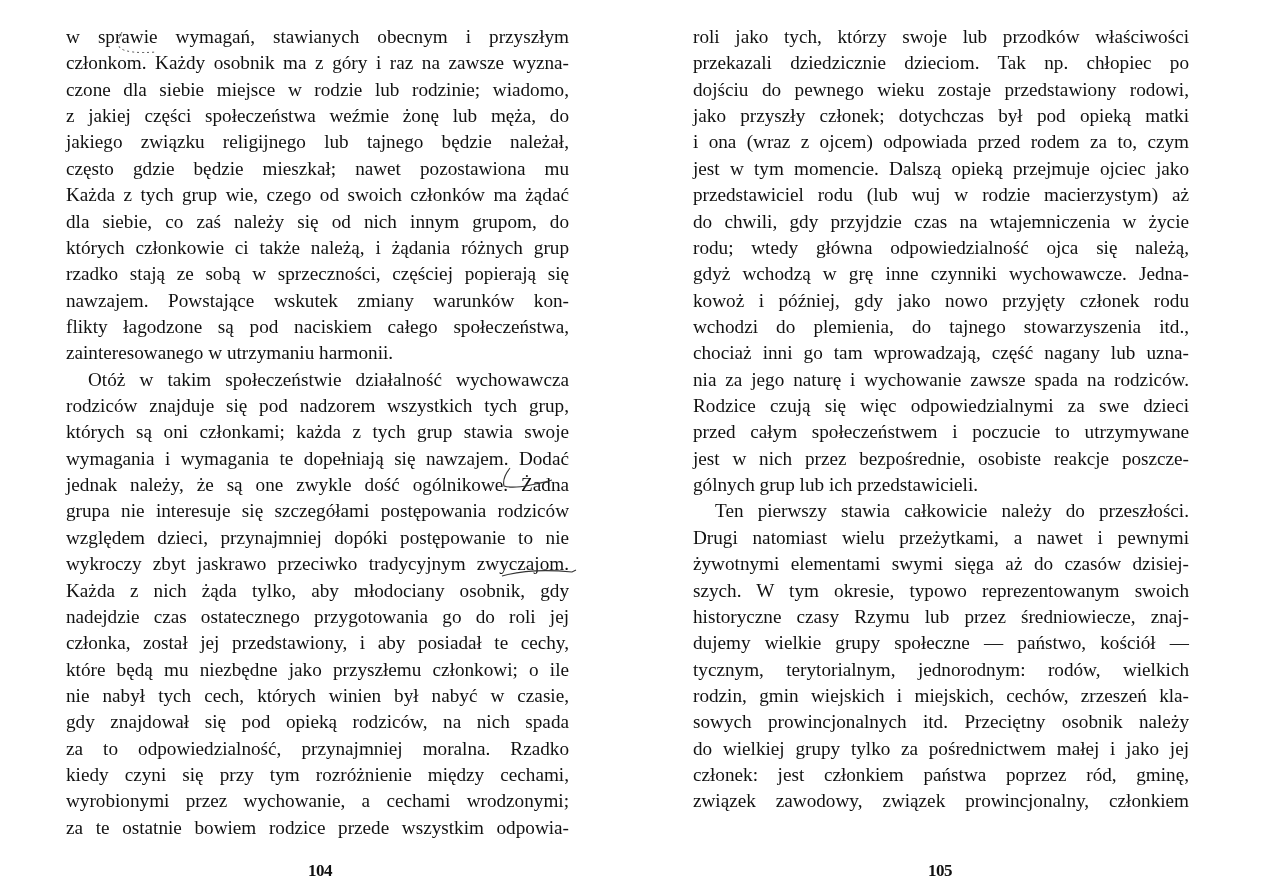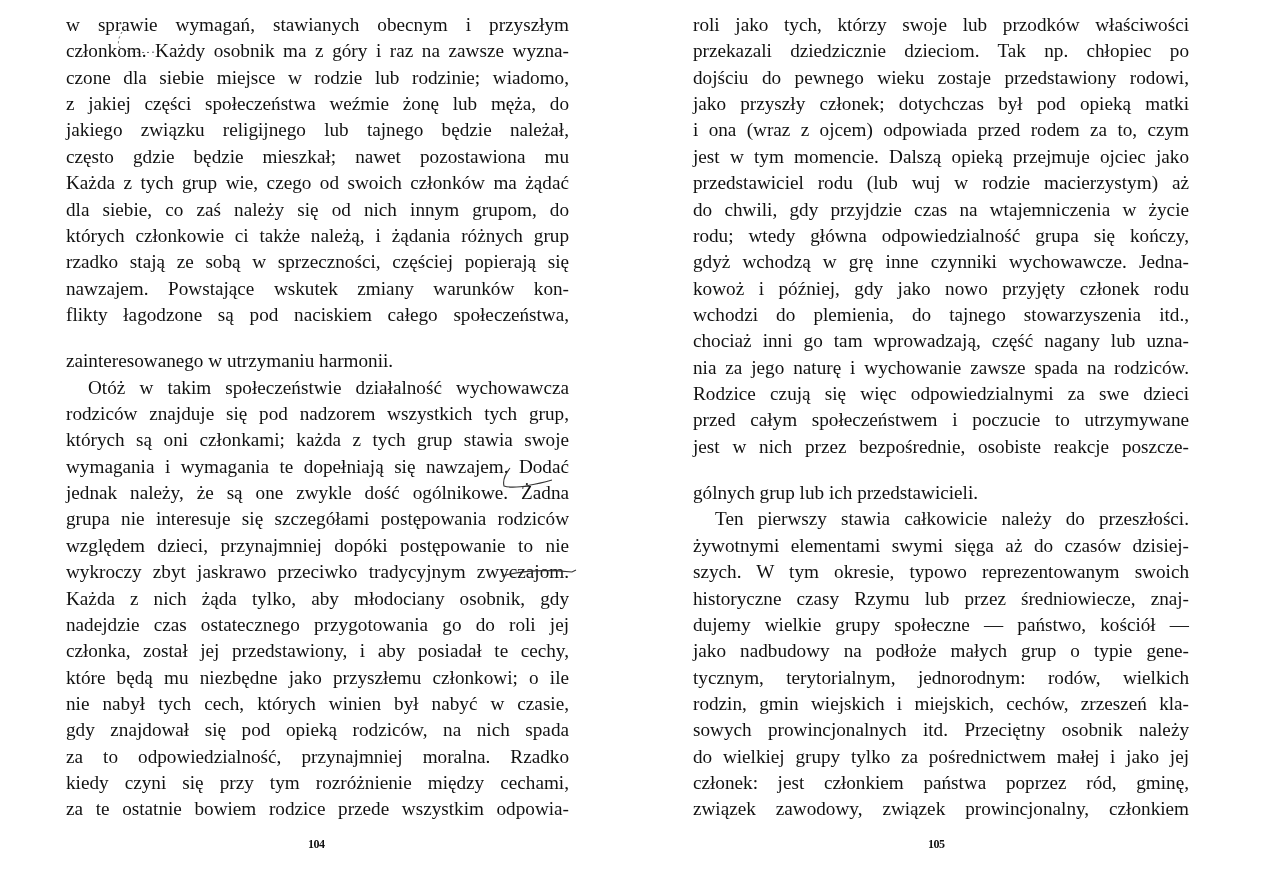--- a/index.html
+++ b/index.html
@@ -2,36 +2,36 @@
 <html><head>
   <meta charset="utf-8">
   <style>
     html, body { margin: 0; padding: 0; background: #ffffff; }
     body {
       width: 1263px; height: 893px; position: relative; overflow: hidden;
       font-family: "Liberation Serif", "DejaVu Serif", serif;
       color: #111111;
     }
     .page {
-      position: absolute; top: 12px;
+      position: absolute; top: 24px;
       font-size: 19.2px; line-height: 26.37px;
     }
     .page.left { left: 66px; width: 503px; }
     .page.right { left: 693px; width: 496px; }
     .line {
       display: block; height: 26.37px; white-space: nowrap;
       text-align: justify; text-align-last: justify;
       overflow: visible;
     }
-    .line.last { text-align-last: left; margin-top: 20px; }
+    .line.last { text-align-last: left; }
     .line.indent { padding-left: 22px; }
     .line .it { }
     .page-number {
-      position: absolute; top: 837px;
-      font-size: 12px; font-weight: bold; letter-spacing: -0.5px;
+      position: absolute; top: 861px;
+      font-size: 17px; font-weight: bold; letter-spacing: -0.5px;
     }
     .page-number.left { left: 308px; }
     .page-number.right { left: 928px; }
     .mark { position: absolute; pointer-events: none; }
   </style>
 </head>
 <body>
 
 <div>
 
@@ -58,48 +58,49 @@
     <span class="line">względem dzieci, przynajmniej dopóki postępowanie to nie</span>
     <span class="line">wykroczy zbyt jaskrawo przeciwko tradycyjnym zwyczajom.</span>
     <span class="line">Każda z nich żąda tylko, aby młodociany osobnik, gdy</span>
     <span class="line">nadejdzie czas ostatecznego przygotowania go do roli jej</span>
     <span class="line">członka, został jej przedstawiony, i aby posiadał te cechy,</span>
     <span class="line">które będą mu niezbędne jako przyszłemu członkowi; o ile</span>
     <span class="line">nie nabył tych cech, których winien był nabyć w czasie,</span>
     <span class="line">gdy znajdował się pod opieką rodziców, na nich spada</span>
     <span class="line">za to odpowiedzialność, przynajmniej moralna. Rzadko</span>
     <span class="line">kiedy czyni się przy tym rozróżnienie między cechami,</span>
+    <span class="line">wyrobionymi przez wychowanie, a cechami wrodzonymi;</span>
     <span class="line">za te ostatnie bowiem rodzice przede wszystkim odpowia-</span>
   </div>
 
   <div class="page right">
     <span class="line">roli jako tych, którzy swoje lub przodków właściwości</span>
     <span class="line">przekazali dziedzicznie dzieciom. Tak np. chłopiec po</span>
     <span class="line">dojściu do pewnego wieku zostaje przedstawiony rodowi,</span>
     <span class="line">jako przyszły członek; dotychczas był pod opieką matki</span>
     <span class="line">i ona (wraz z ojcem) odpowiada przed rodem za to, czym</span>
     <span class="line">jest w tym momencie. Dalszą opieką przejmuje ojciec jako</span>
     <span class="line">przedstawiciel rodu (lub wuj w rodzie macierzystym) aż</span>
     <span class="line">do chwili, gdy przyjdzie czas na wtajemniczenia w życie</span>
-    <span class="line"><span>rodu; </span><span class="it">wtedy główna odpowiedzialność grupa się kończy</span><span>,</span></span>
+    <span class="line"><span>rodu; </span><span class="it">wtedy główna odpowiedzialność ojca się należą</span><span>,</span></span>
     <span class="line">gdyż wchodzą w grę inne czynniki wychowawcze. Jedna-</span>
     <span class="line">kowoż i później, gdy jako nowo przyjęty członek rodu</span>
     <span class="line">wchodzi do plemienia, do tajnego stowarzyszenia itd.,</span>
     <span class="line">chociaż inni go tam wprowadzają, część nagany lub uzna-</span>
     <span class="line">nia za jego naturę i wychowanie zawsze spada na rodziców.</span>
     <span class="line">Rodzice czują się więc odpowiedzialnymi za swe dzieci</span>
     <span class="line">przed całym społeczeństwem i poczucie to utrzymywane</span>
     <span class="line">jest w nich przez bezpośrednie, osobiste reakcje poszcze-</span>
     <span class="line last">gólnych grup lub ich przedstawicieli.</span>
     <span class="line indent">Ten pierwszy stawia całkowicie należy do przeszłości.</span>
+    <span class="line">Drugi natomiast wielu przeżytkami, a nawet i pewnymi</span>
     <span class="line">żywotnymi elementami swymi sięga aż do czasów dzisiej-</span>
     <span class="line">szych. W tym okresie, typowo reprezentowanym swoich</span>
     <span class="line">historyczne czasy Rzymu lub przez średniowiecze, znaj-</span>
     <span class="line">dujemy wielkie grupy społeczne — państwo, kościół —</span>
-    <span class="line">jako nadbudowy na podłoże małych grup o typie gene-</span>
     <span class="line">tycznym, terytorialnym, jednorodnym: rodów, wielkich</span>
     <span class="line">rodzin, gmin wiejskich i miejskich, cechów, zrzeszeń kla-</span>
     <span class="line">sowych prowincjonalnych itd. Przeciętny osobnik należy</span>
     <span class="line">do wielkiej grupy tylko za pośrednictwem małej i jako jej</span>
     <span class="line">członek: jest członkiem państwa poprzez ród, gminę,</span>
     <span class="line">związek zawodowy, związek prowincjonalny, członkiem</span>
   </div>
 
   <div class="page-number left">104</div>
   <div class="page-number right">105</div>

